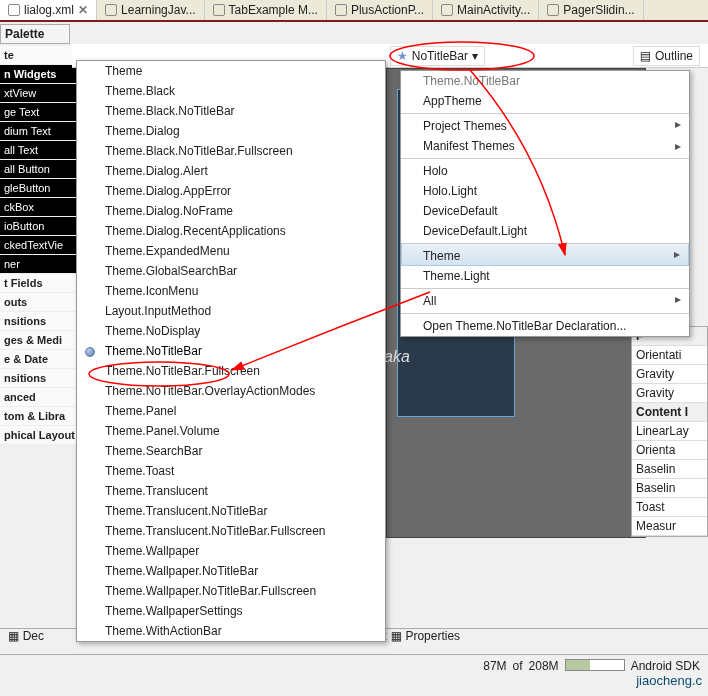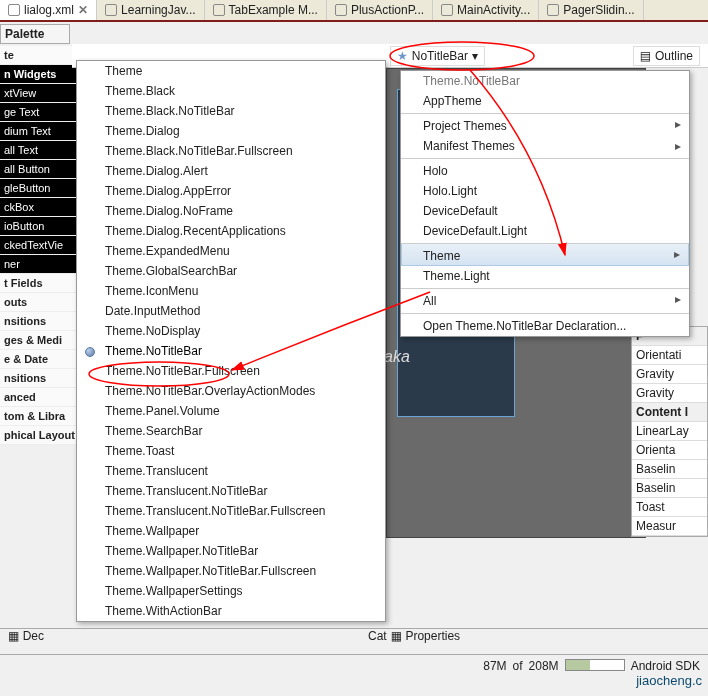--- a/index.html
+++ b/index.html
@@ -120,25 +120,26 @@
     <div class="menu1-item">Theme.Black.NoTitleBar</div>
     <div class="menu1-item">Theme.Dialog</div>
     <div class="menu1-item">Theme.Black.NoTitleBar.Fullscreen</div>
     <div class="menu1-item">Theme.Dialog.Alert</div>
     <div class="menu1-item">Theme.Dialog.AppError</div>
     <div class="menu1-item">Theme.Dialog.NoFrame</div>
     <div class="menu1-item">Theme.Dialog.RecentApplications</div>
     <div class="menu1-item">Theme.ExpandedMenu</div>
     <div class="menu1-item">Theme.GlobalSearchBar</div>
     <div class="menu1-item">Theme.IconMenu</div>
-    <div class="menu1-item">Date.InputMethod</div>
+    <div class="menu1-item">Layout.InputMethod</div>
     <div class="menu1-item">Theme.NoDisplay</div>
     <div class="menu1-item sel">Theme.NoTitleBar</div>
     <div class="menu1-item">Theme.NoTitleBar.Fullscreen</div>
     <div class="menu1-item">Theme.NoTitleBar.OverlayActionModes</div>
+    <div class="menu1-item">Theme.Panel</div>
     <div class="menu1-item">Theme.Panel.Volume</div>
     <div class="menu1-item">Theme.SearchBar</div>
     <div class="menu1-item">Theme.Toast</div>
     <div class="menu1-item">Theme.Translucent</div>
     <div class="menu1-item">Theme.Translucent.NoTitleBar</div>
     <div class="menu1-item">Theme.Translucent.NoTitleBar.Fullscreen</div>
     <div class="menu1-item">Theme.Wallpaper</div>
     <div class="menu1-item">Theme.Wallpaper.NoTitleBar</div>
     <div class="menu1-item">Theme.Wallpaper.NoTitleBar.Fullscreen</div>
     <div class="menu1-item">Theme.WallpaperSettings</div>

